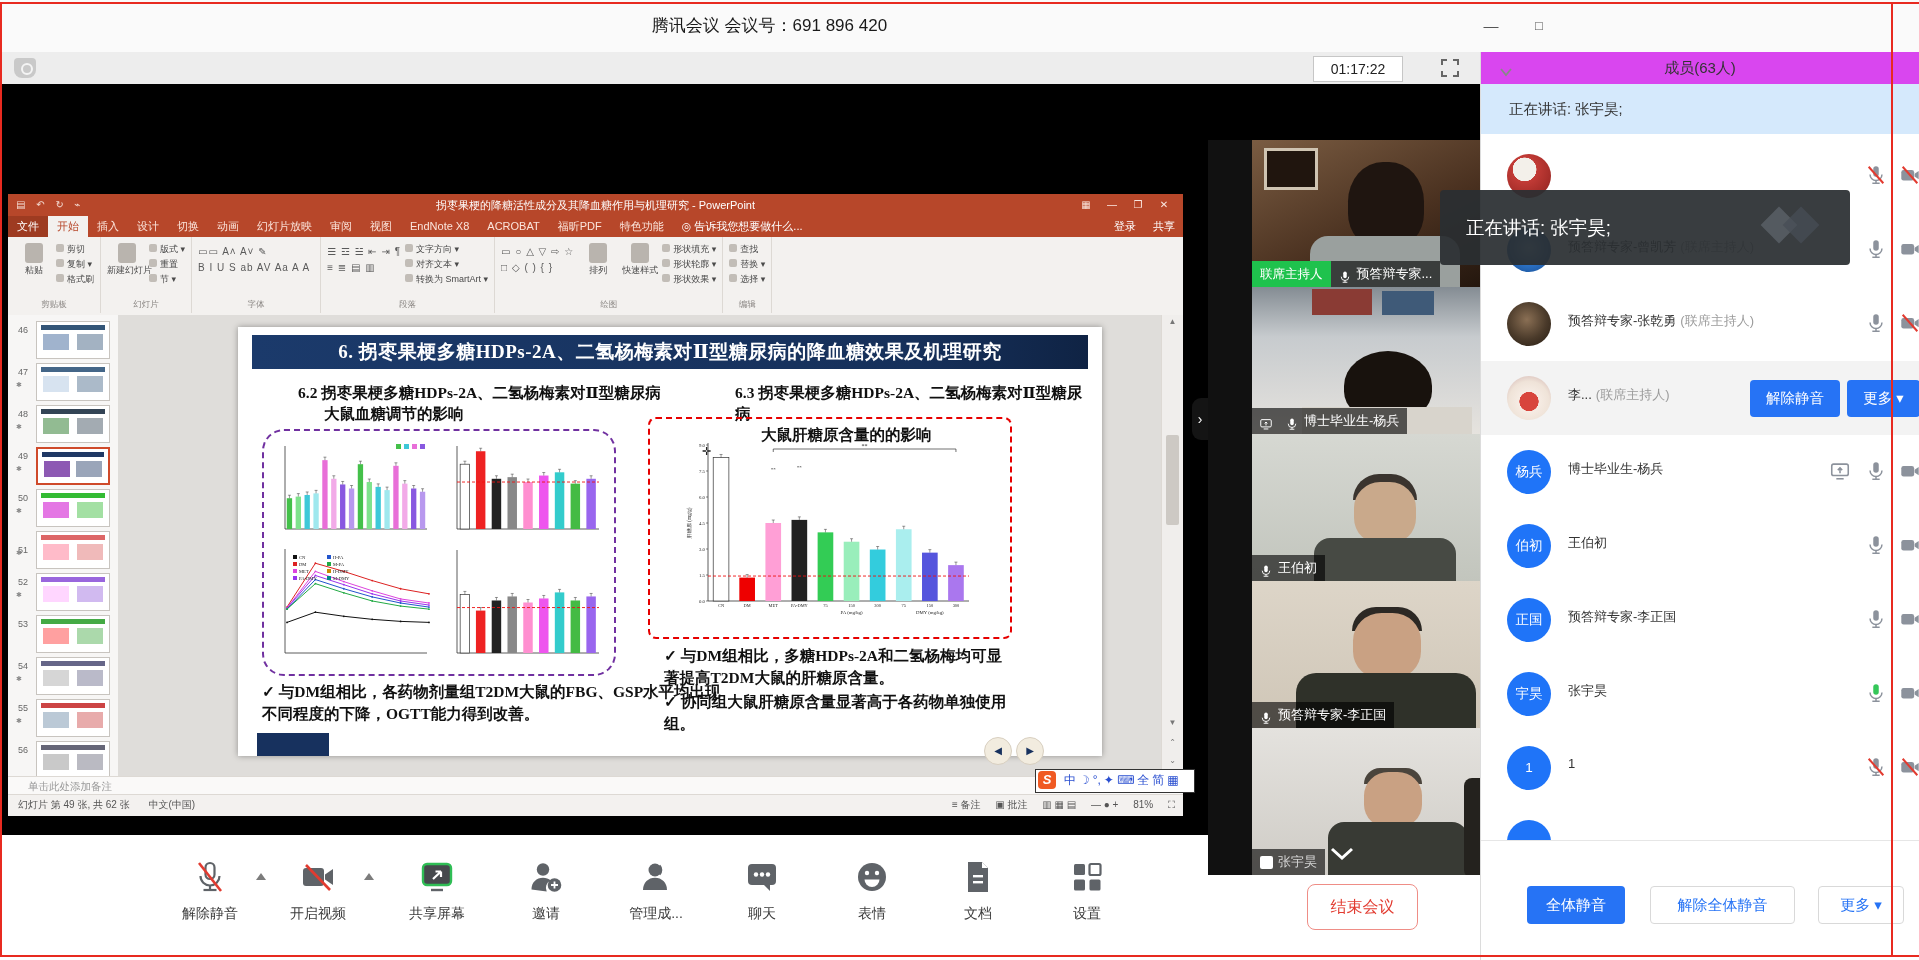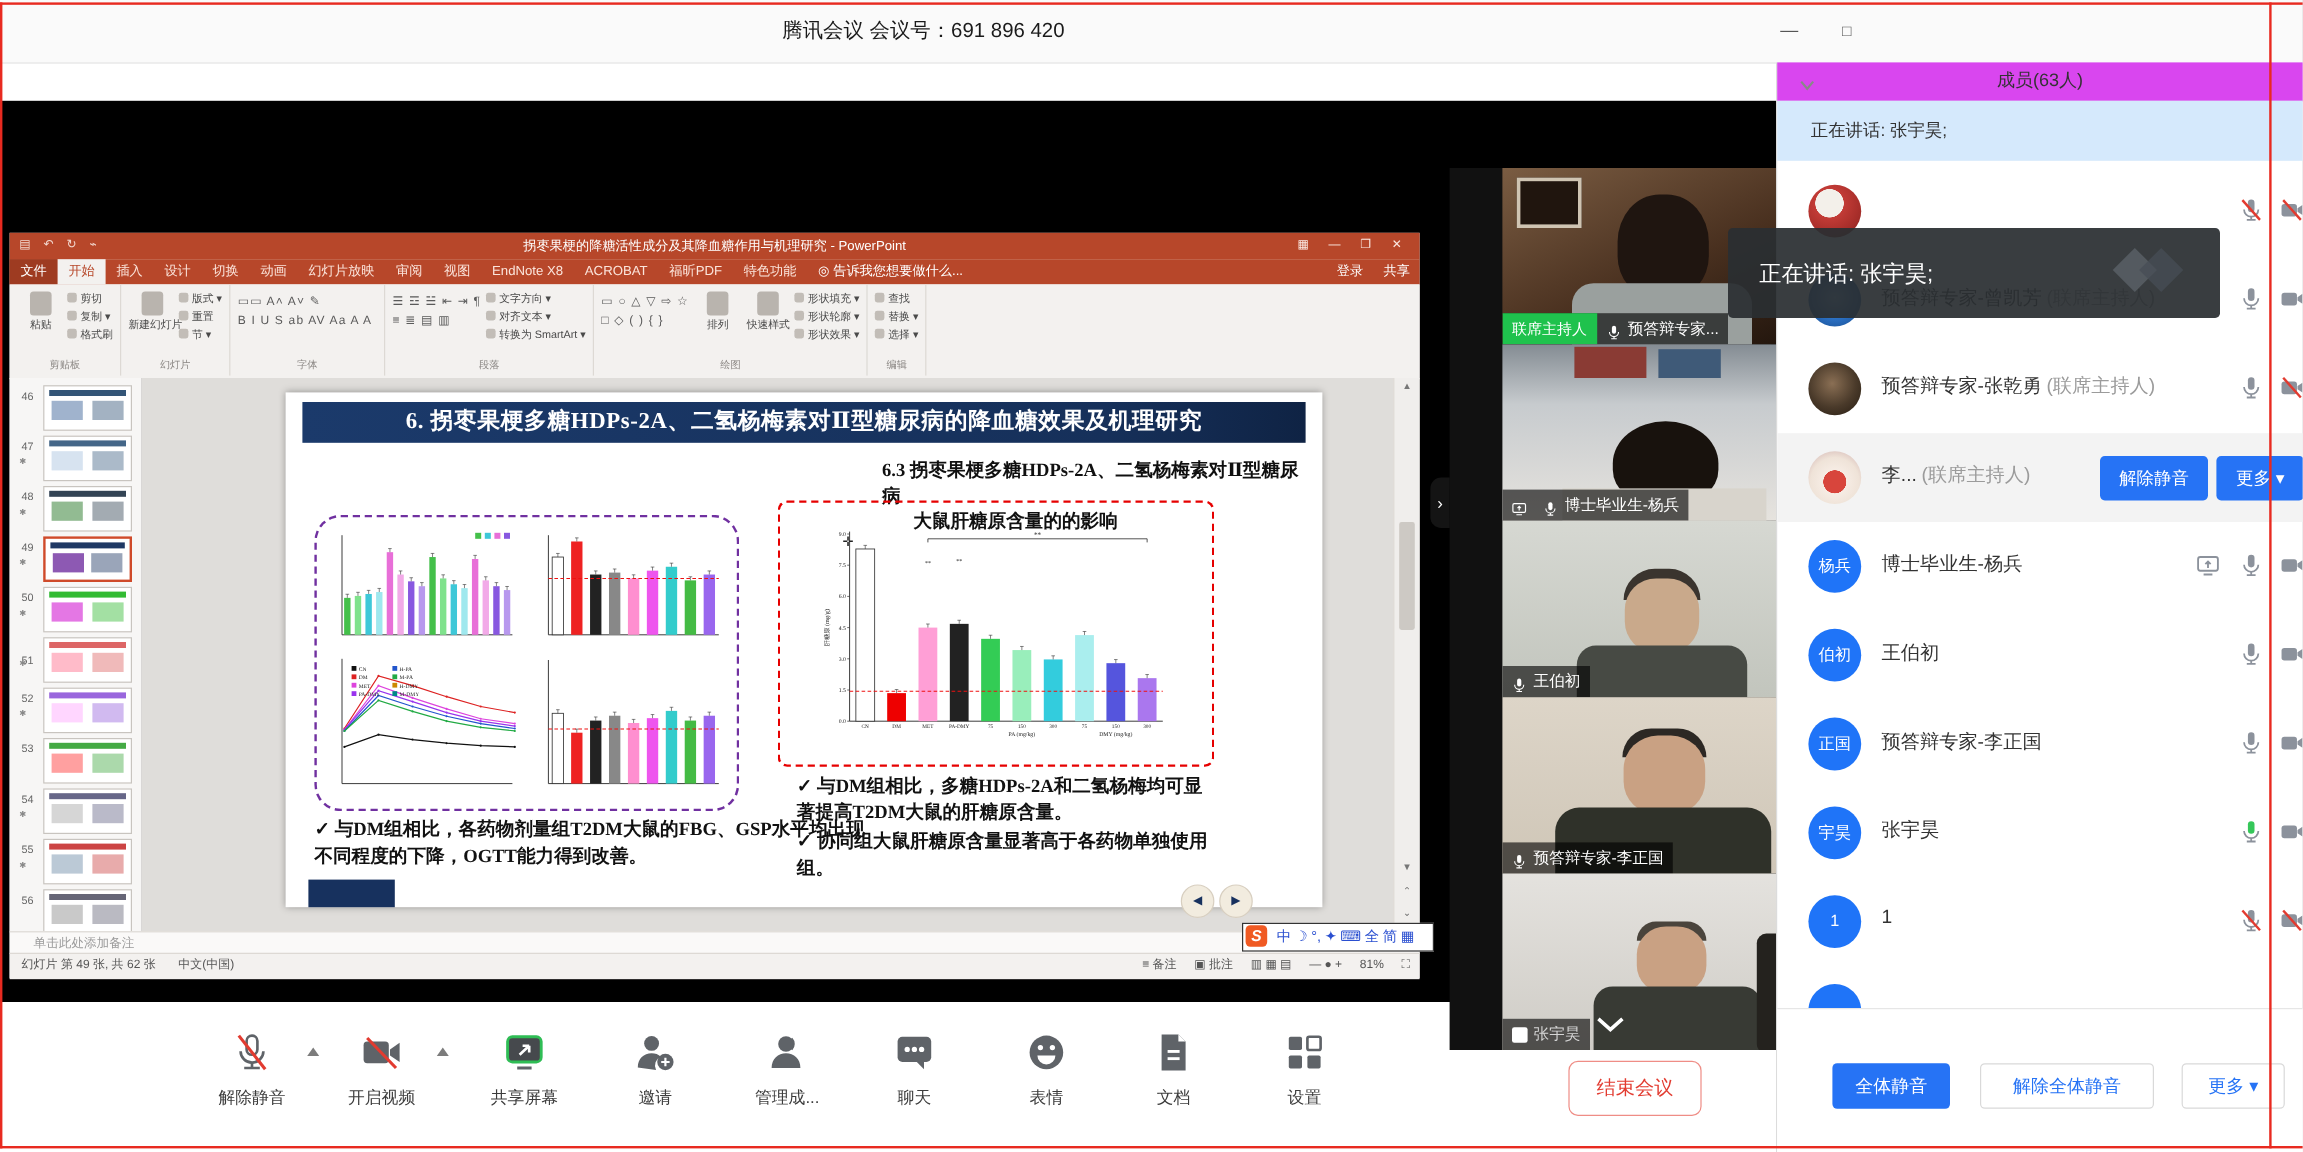--- a/index.html
+++ b/index.html
@@ -121,21 +121,21 @@
   #mp-banner{position:absolute;left:0;top:32px;width:100%;height:50px;background:#d5e9fc;font-size:14.5px;color:#333;line-height:50px;padding-left:28px;box-sizing:border-box;}
   #mp-rows{position:absolute;left:0;top:82px;width:100%;height:706px;overflow:hidden;}
   .mrow{position:absolute;left:0;width:100%;height:74px;}
   .mrow.hover{background:#f3f3f3;}
   .m-avatar{position:absolute;left:26px;top:15px;width:44px;height:44px;border-radius:50%;overflow:hidden;}
   .m-avatar.blue{background:#1f74f8;color:#fff;text-align:center;line-height:44px;font-size:13.5px;}
   .m-avatar.p1{background:radial-gradient(circle at 40% 35%,#f3f0ea 30%,#c23b36 31%,#a32c28 70%,#7e1f1c 100%);}
   .m-avatar.p2{background:radial-gradient(circle at 50% 45%,#7db4e8 0%,#2a6fc2 55%,#174a8c 100%);}
   .m-avatar.p3{background:radial-gradient(circle at 45% 40%,#8a6f54 0%,#4a3a2a 55%,#241a10 100%);}
   .m-avatar.p4{background:radial-gradient(circle at 50% 58%,#d8453c 28%,#f6ece4 29%,#efe3d8 60%,#caa 100%);}
-  .m-name{position:absolute;left:87px;top:25px;font-size:16px;color:#333;white-space:nowrap;}
+  .m-name{position:absolute;left:87px;top:25px;font-size:13px;color:#333;white-space:nowrap;}
   .m-role{color:#9b9b9b;margin-left:4px;}
   .m-ic{position:absolute;top:25px;width:22px;height:24px;cursor:pointer;}
   .m-btn{position:absolute;top:19px;height:37px;border:none;border-radius:4px;background:#2673f5;color:#fff;font-size:14.5px;cursor:pointer;font-family:inherit;}
   #mp-footer{position:absolute;left:0;top:788px;width:100%;height:120px;border-top:1px solid #e6e6e6;background:#fff;}
   .f-btn{position:absolute;top:45px;height:38px;border-radius:4px;font-size:15px;cursor:pointer;font-family:inherit;}
   .f-blue{background:#2673f5;color:#fff;border:none;}
   .f-line{background:#fff;color:#2673f5;border:1px solid #d9d9d9;}
   
   #toast{position:absolute;left:1440px;top:190px;width:410px;height:75px;background:rgba(42,46,50,.93);border-radius:4px;z-index:9;color:#fff;font-size:18.5px;line-height:75px;padding-left:26px;box-sizing:border-box;}
   .wm{position:absolute;top:22px;width:26px;height:26px;background:#5d646b;transform:rotate(45deg);opacity:.75;}
@@ -146,20 +146,29 @@
 <body>
 
 <div id="app">
 
   <div id="titlebar">
     <div id="meet-title">腾讯会议 会议号：691 896 420</div>
     <span class="winbtn" style="left:1476px;">—</span>
     <span class="winbtn" style="left:1524px;font-size:13px;">□</span>
   </div>
 
+  <div id="subbar">
+    <div id="shield"></div>
+    <div id="timer">01:17:22</div>
+    <div id="fsbtn">
+      <svg viewBox="0 0 22 22">
+          <path d="M3 8V3h5M14 3h5v5M19 14v5h-5M8 19H3v-5" fill="none" stroke="#666" stroke-width="2"></path>
+        </svg>
+    </div>
+  </div>
 
   <div id="share-black"></div>
 
   <div id="ppt">
     <div class="ppt-titlebar">
       <span class="qat">▤ ↶ ↻ ⌁</span>
       <span class="ppt-title">拐枣果梗的降糖活性成分及其降血糖作用与机理研究 - PowerPoint</span>
       <span class="ppt-ctrl" id="ppt-ctrl"><span>▦</span><span>—</span><span>❐</span><span>✕</span></span>
     </div>
     <div class="ppt-tabs">
@@ -243,20 +252,24 @@
           <div class="thumb-num" style="top: 430px;">56</div>
           <div class="thumb-box" style="top: 426px;">
             <div style="position: absolute; left: 4px; top: 3px; right: 4px; height: 5px; background: rgb(102, 102, 119);"></div>
             <div style="position: absolute; left: 6px; top: 12px; width: 26px; height: 16px; background: rgb(187, 187, 187); opacity: 0.8;"></div>
             <div style="position: absolute; right: 6px; top: 12px; width: 26px; height: 16px; background: rgb(102, 102, 119); opacity: 0.45;"></div>
           </div>
         </div>
       <div class="canvas">
         <div class="slide">
           <div class="sl-banner">6. 拐枣果梗多糖HDPs-2A、二氢杨梅素对Ⅱ型糖尿病的降血糖效果及机理研究</div>
+          <div class="sl-h" style="left:60px;width:430px;">
+            <div>6.2 拐枣果梗多糖HDPs-2A、二氢杨梅素对Ⅱ型糖尿病</div>
+              <div class="l2">大鼠血糖调节的影响</div>
+          </div>
           <div class="sl-h" style="left:497px;width:360px;">
             <div>6.3 拐枣果梗多糖HDPs-2A、二氢杨梅素对Ⅱ型糖尿病</div>
               <div class="l2">大鼠肝糖原含量的的影响</div>
           </div>
           <div class="pbox">
             <div class="chart" id="ch-fbg" style="left:8px;top:10px;"><svg viewBox="0 0 158 98" width="158" height="98">
                   <line x1="13" y1="5" x2="13" y2="88" stroke="#333" stroke-width="0.8"></line>
                   <line x1="13" y1="88" x2="155" y2="88" stroke="#333" stroke-width="0.8"></line>
                   <rect x="14.775" y="57.22" width="5.325" height="30.78" fill="#44c04a" stroke="none" stroke-width="0.7"></rect>
                   <line x1="17.4375" y1="54.22" x2="17.4375" y2="57.22" stroke="#333" stroke-width="0.5"></line>

